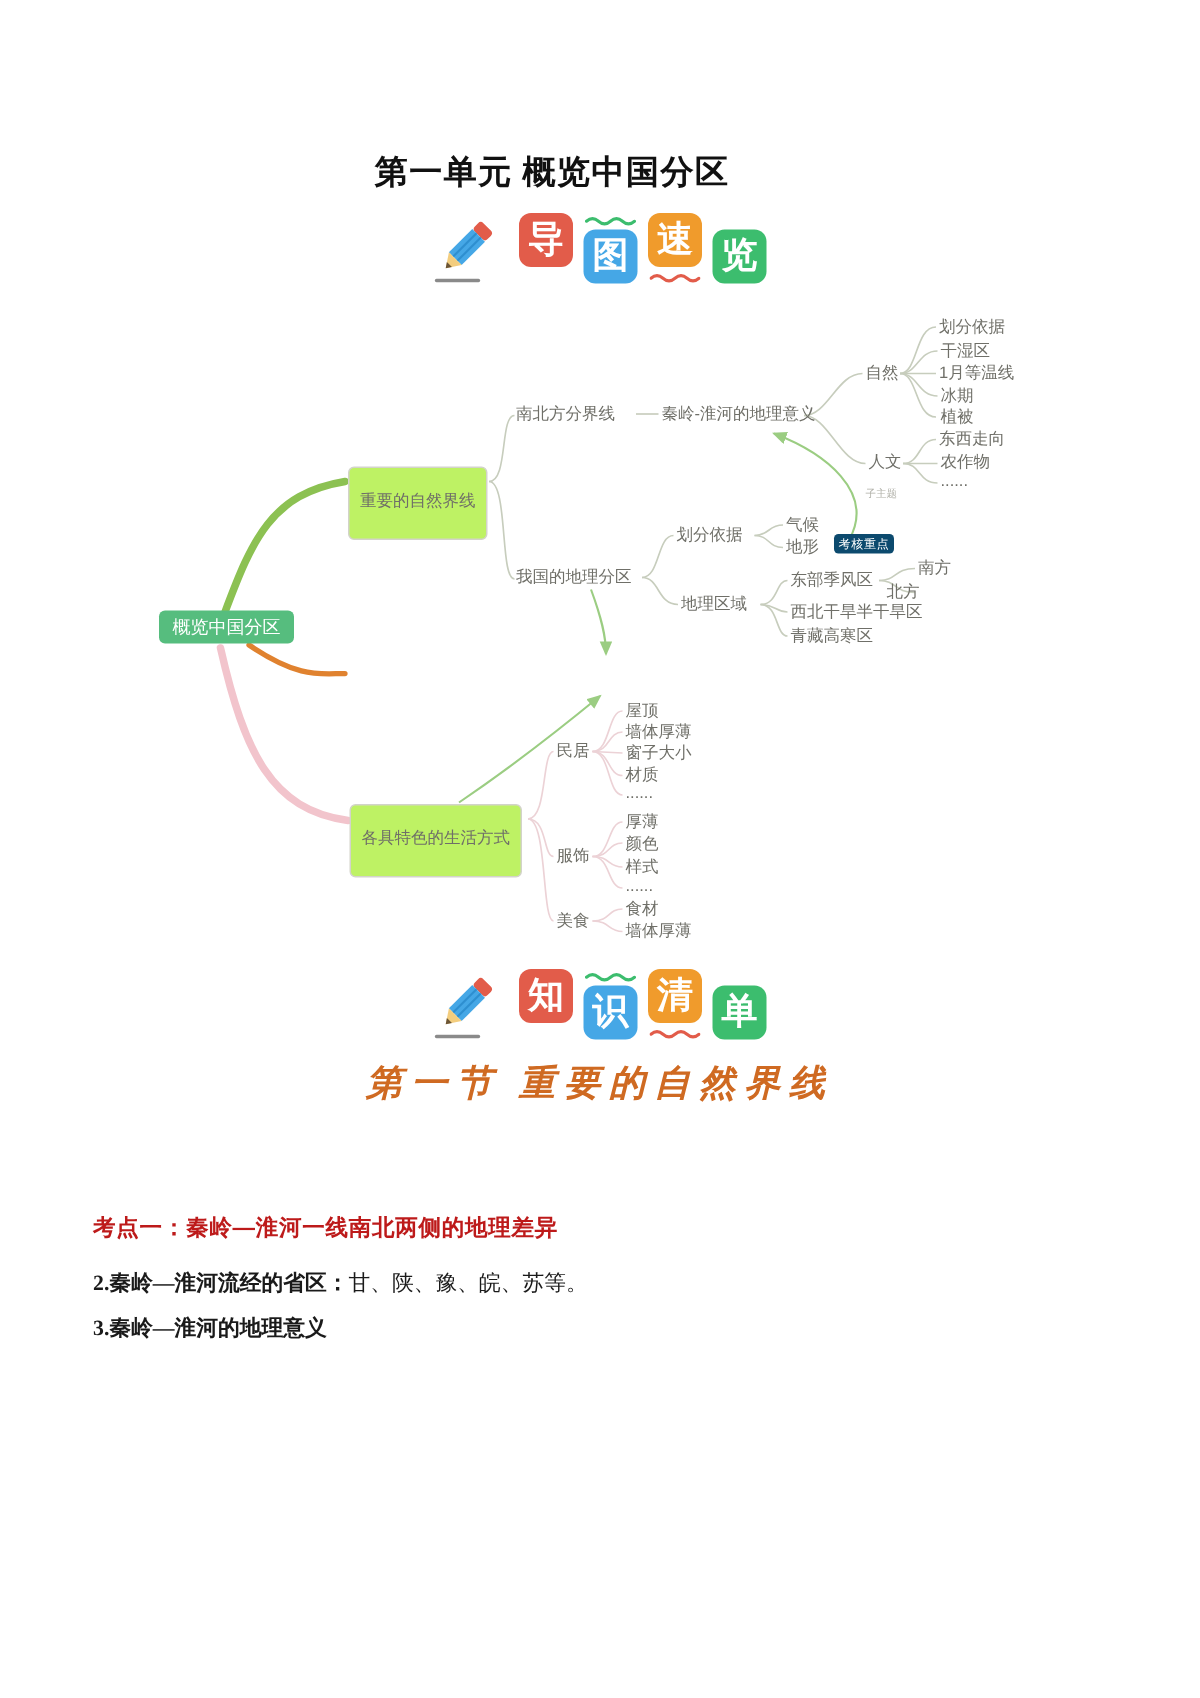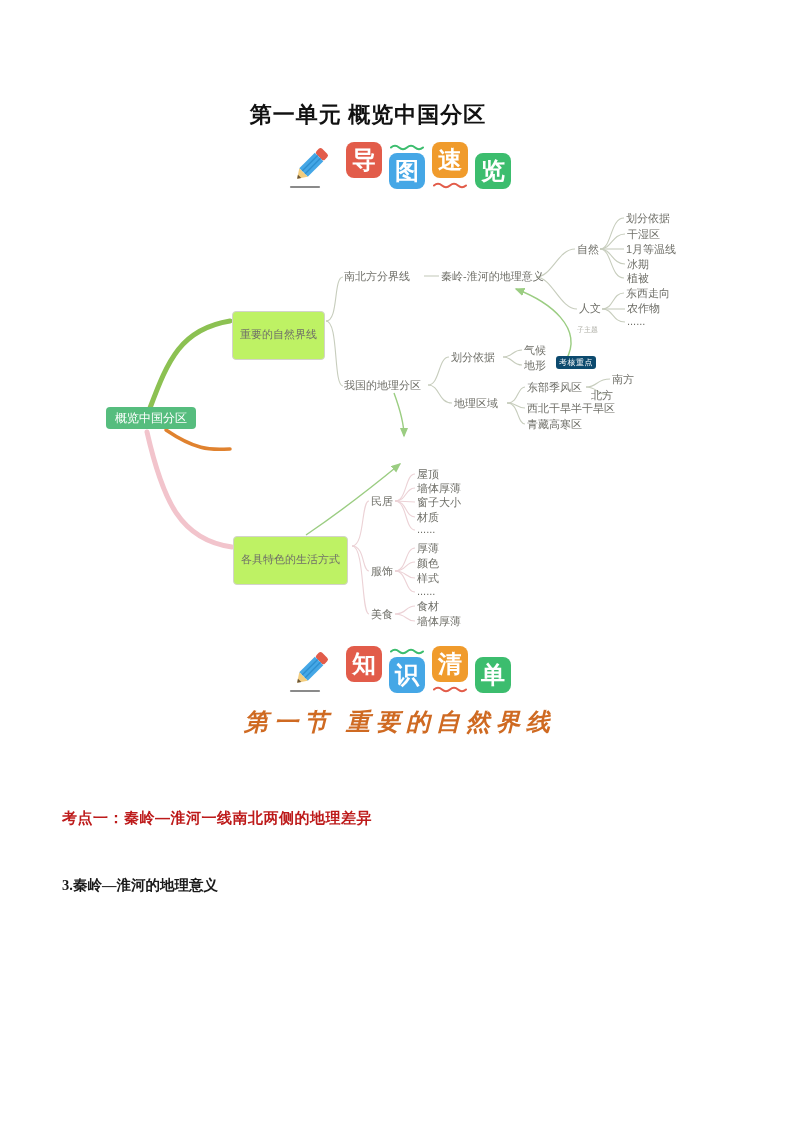--- a/index.html
+++ b/index.html
@@ -252,15 +252,16 @@
     </div>
     <div class="tile-wrap">
       <div class="tile tile-green lowered">单</div>
     </div>
   </div>
 
   <div class="section-title">第一节 重要的自然界线</div>
 
   <div class="keypoint"><span>考点一：</span><span>秦岭—淮河一线南北两侧的地理差异</span></div>
 
+  <p class="item" style="top:846px"><b>2.秦岭—淮河流经的省区：</b><span>甘、陕、豫、皖、苏等。</span></p>
   <p class="item" style="top:876px"><b>3.秦岭—淮河的地理意义</b><span></span></p>
 
 </div>
 
 </body></html>

